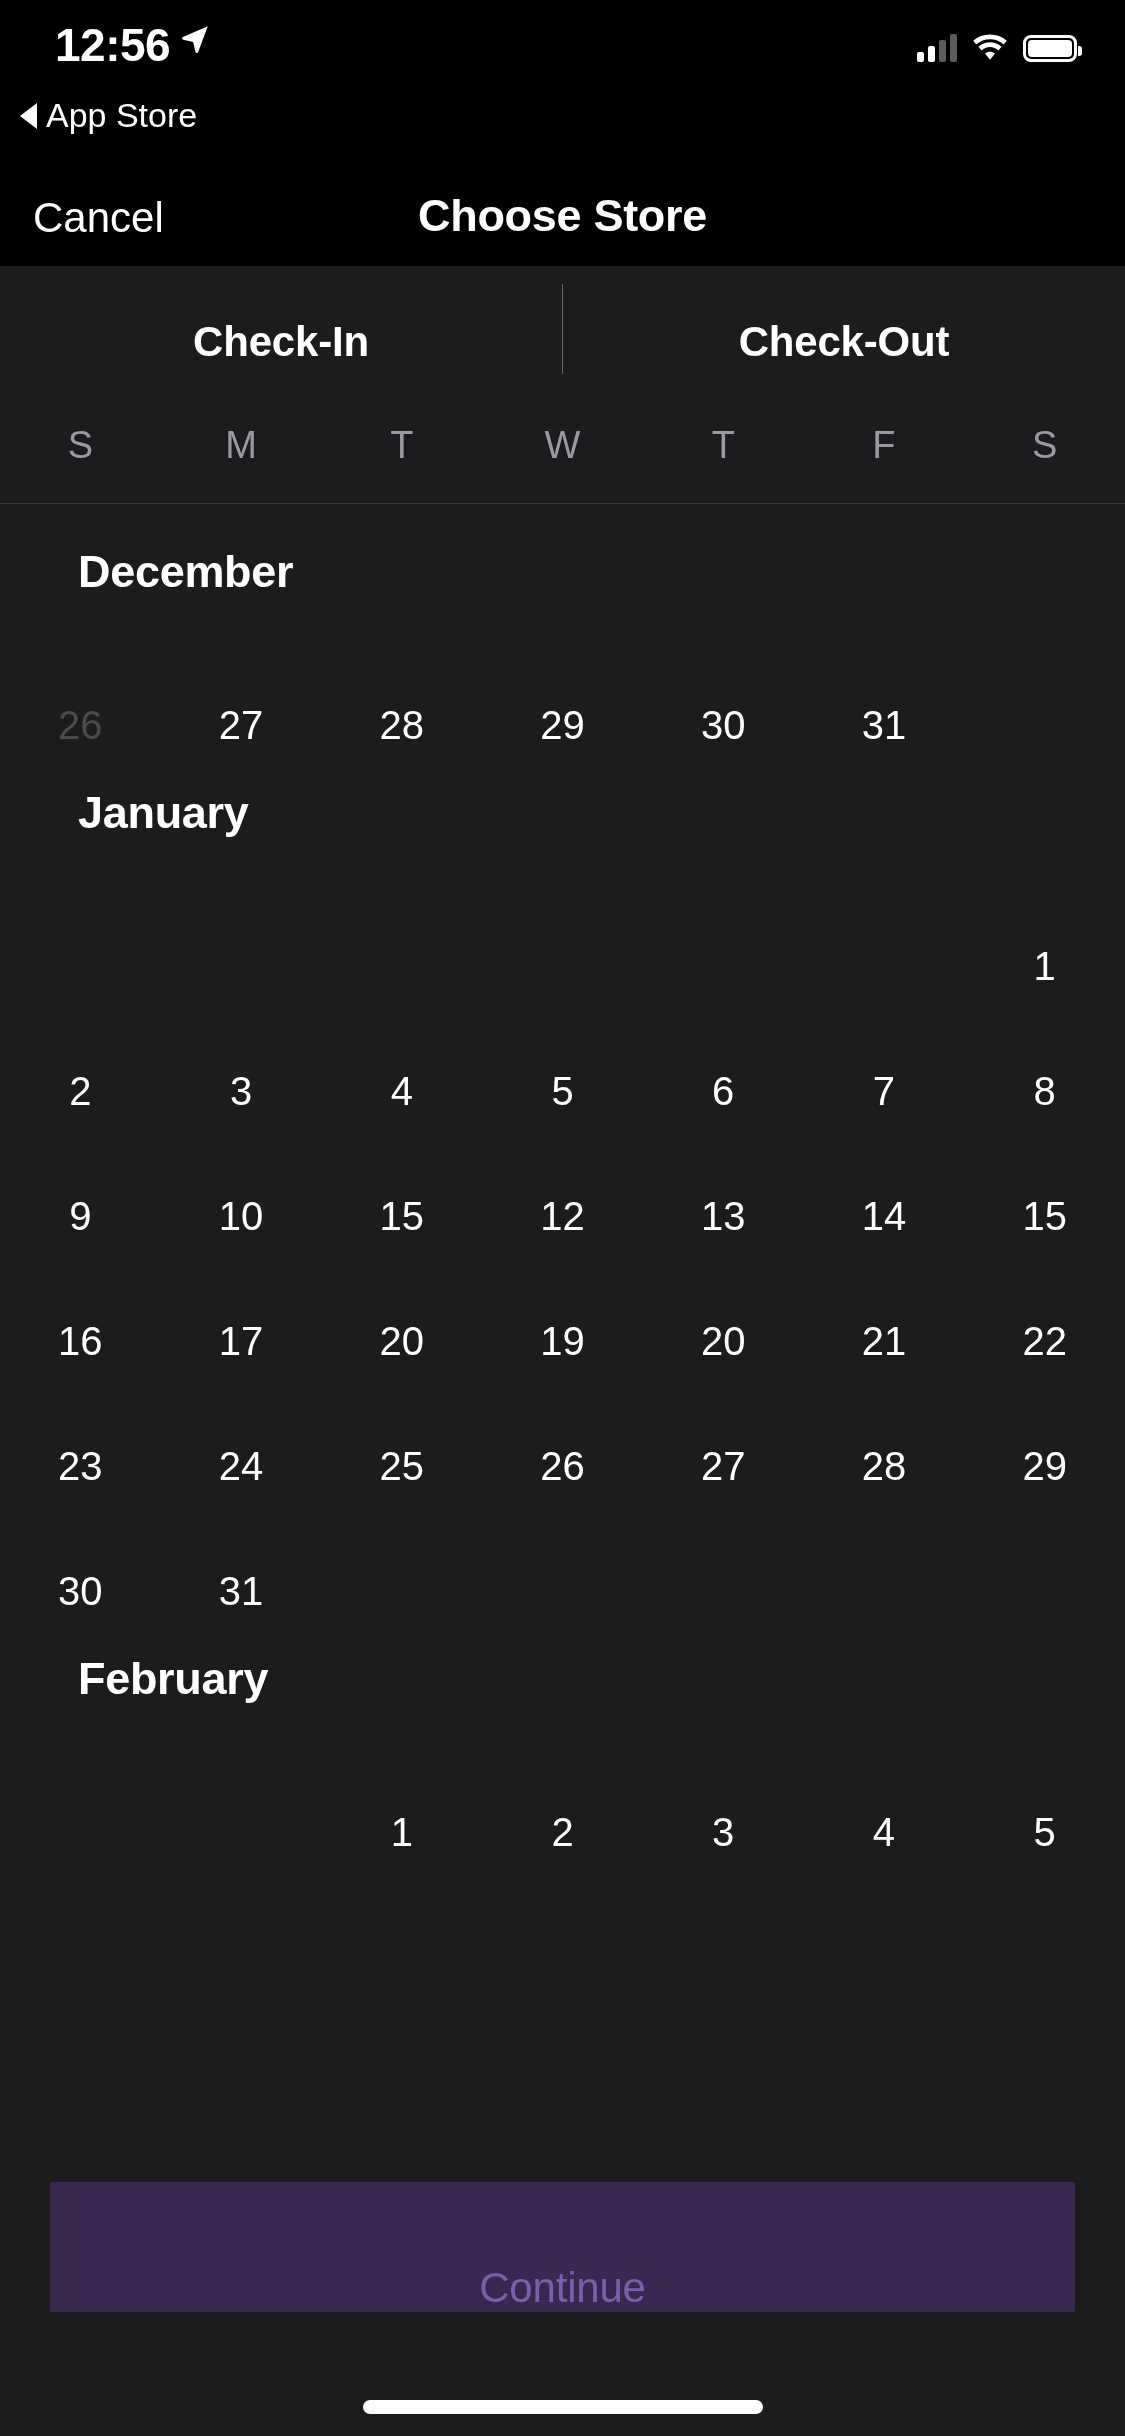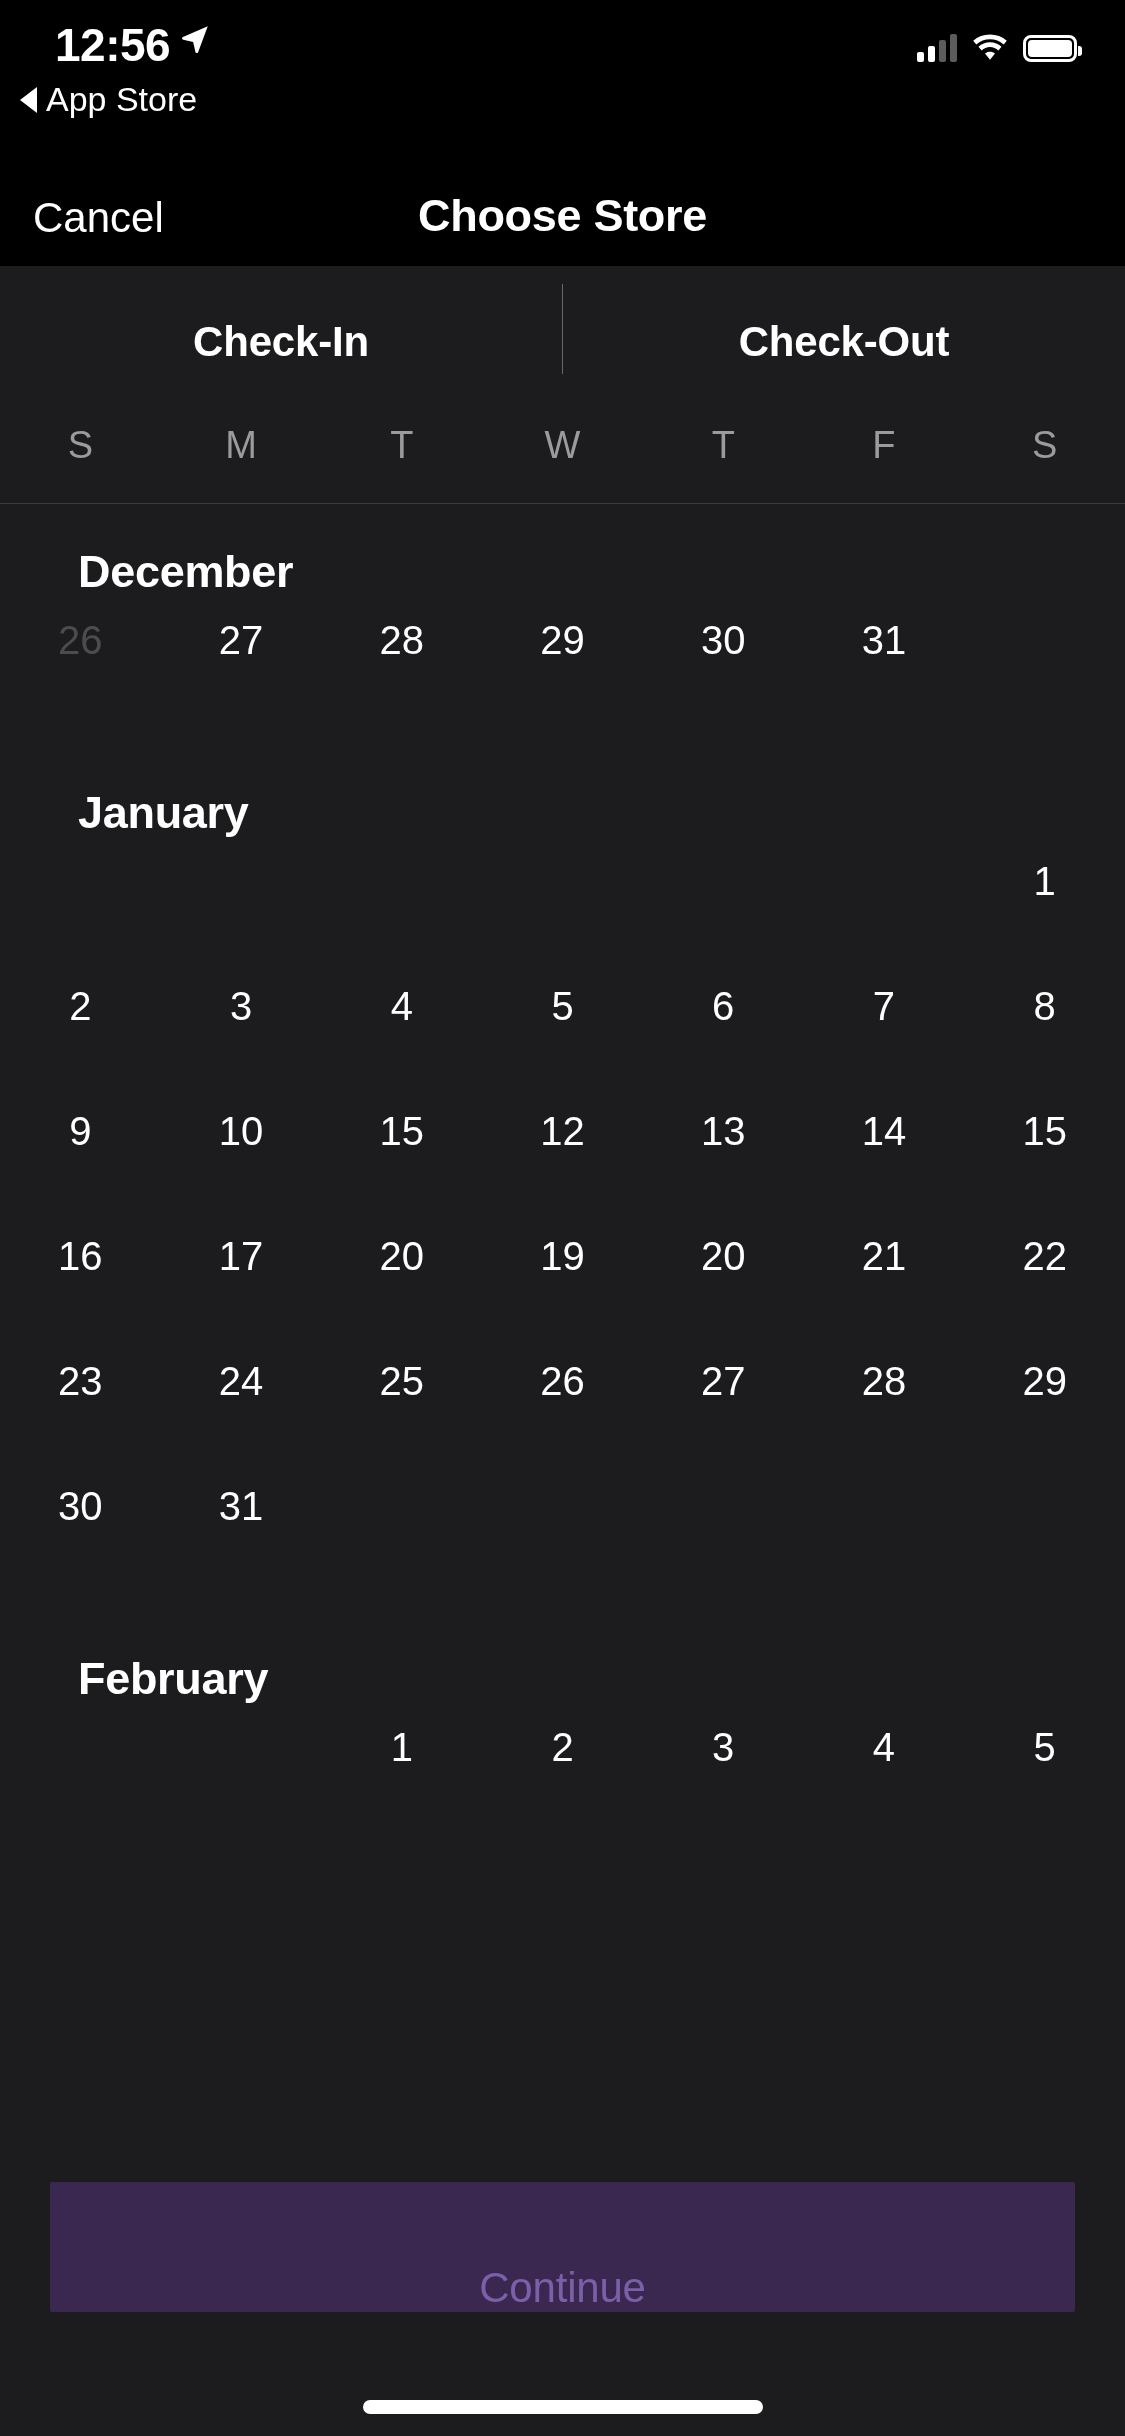--- a/index.html
+++ b/index.html
@@ -26,21 +26,21 @@
     position: absolute; left: 55px; top: 18px;
     font-size: 46px; font-weight: 600; color: #fff;
     letter-spacing: -0.5px;
   }
   .sb-loc {
     position: absolute; left: 178px; top: 22px;
     width: 34px; height: 34px;
   }
   .sb-loc svg { display: block; }
   .sb-backlink {
-    position: absolute; left: 20px; top: 80px;
+    position: absolute; left: 20px; top: 96px;
     display: flex; align-items: center; gap: 9px;
     color: #fff; font-size: 34px; font-weight: 500;
   }
   .sb-backtri {
     width: 0; height: 0;
     border-top: 13px solid transparent;
     border-bottom: 13px solid transparent;
     border-right: 17px solid #fff;
   }
   .sb-right {
@@ -120,21 +120,21 @@
     position: absolute; top: 504px; left: 0; width: 1125px; height: 1630px;
     background: #1c1c1e; overflow: hidden;
   }
   .month { position: relative; }
   .month-name {
     padding: 42px 0 22px 50px;
     font-size: 45px; font-weight: 700; color: #fff;
     letter-spacing: -0.3px;
     margin-left: 28px;
   }
-  .weekrow { display: flex; height: 125px; align-items: flex-start; }
+  .weekrow { display: flex; height: 125px; align-items: flex-end; }
   .daycell {
     flex: 1 1 0; text-align: center;
     font-size: 40px; color: #fff; font-weight: 400;
     line-height: 1;
   }
   .daycell.empty { color: transparent; }
   .daycell.disabled { color: #4c4c4f; }
 
   
   .cta-wrap {

